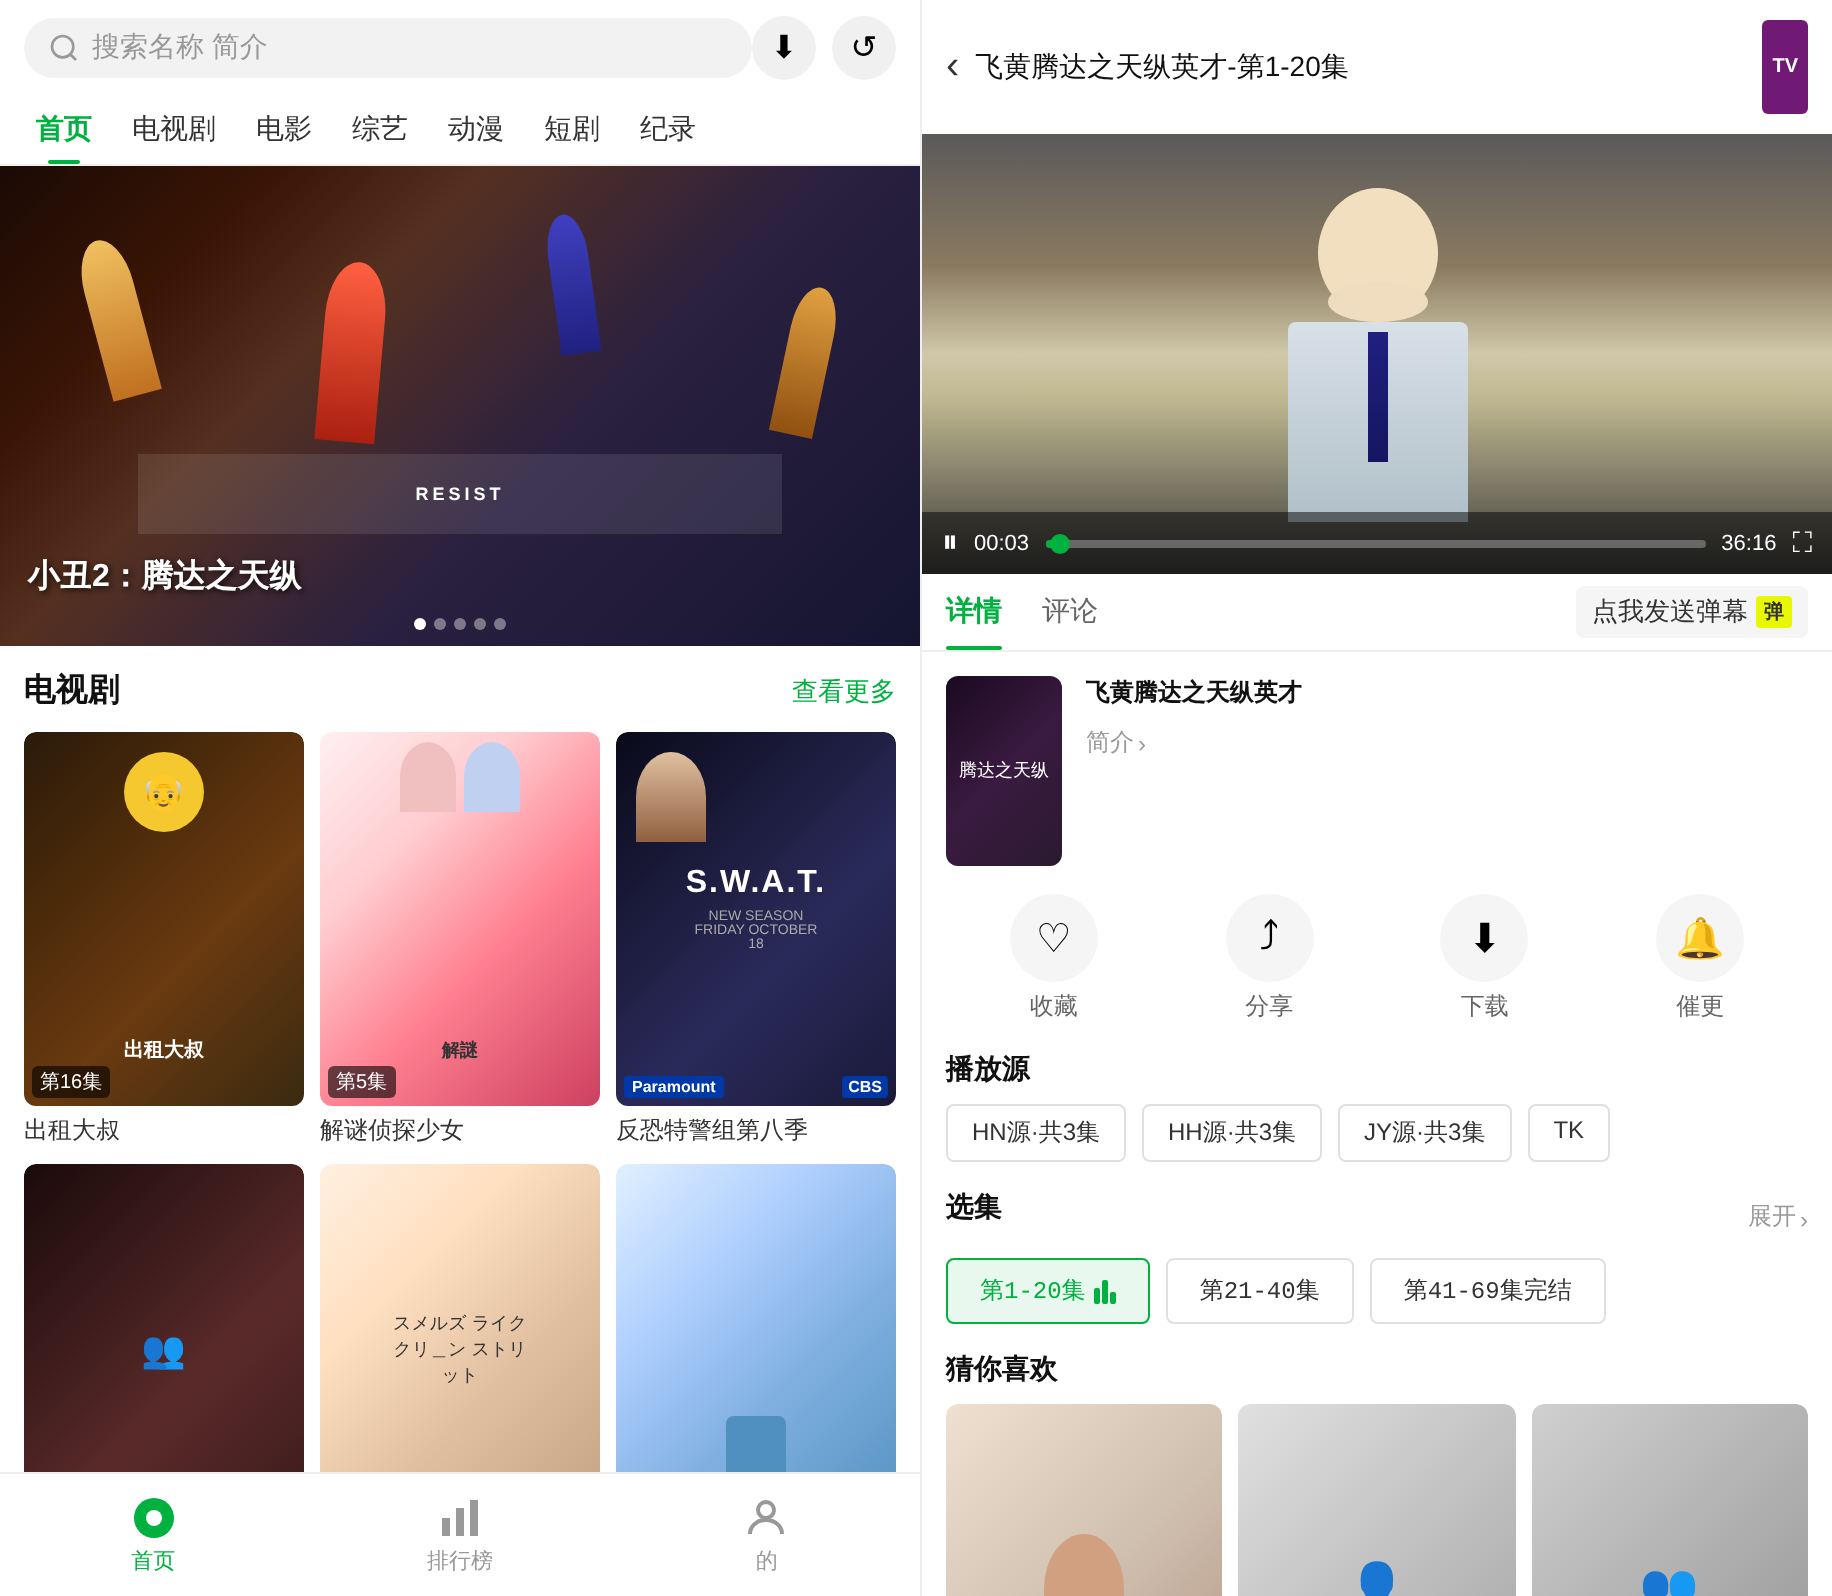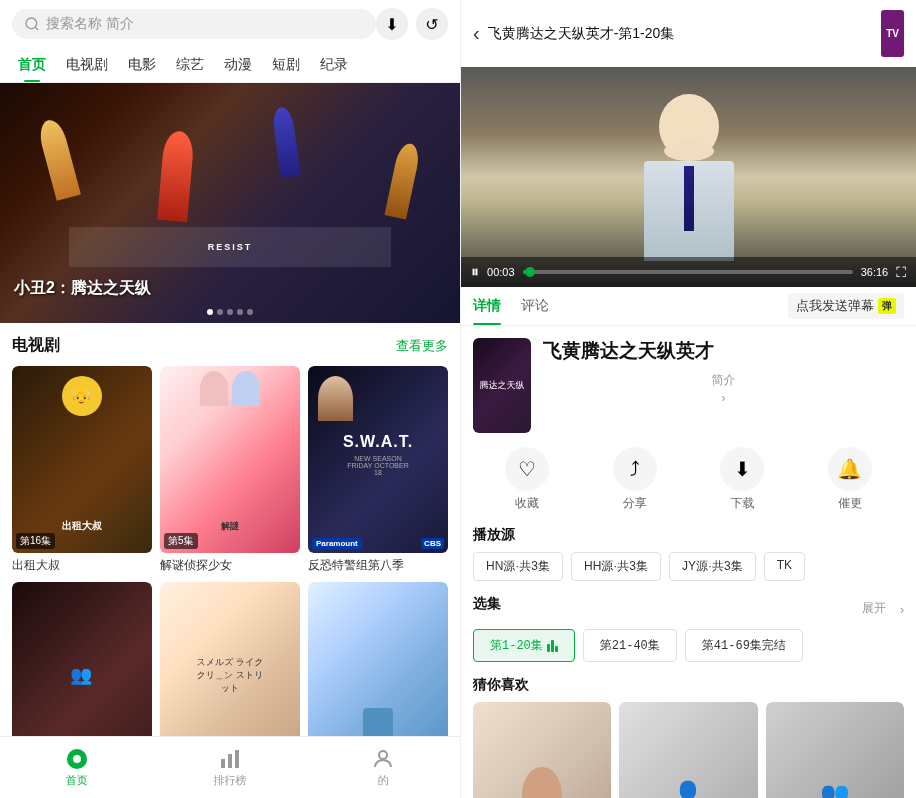--- a/index.html
+++ b/index.html
@@ -407,33 +407,32 @@
     }
     .poster-text {
       color: #fff;
       font-size: 9px;
       text-align: center;
       line-height: 1.3;
       padding: 4px;
     }
     .show-details { flex: 1; }
     .show-title {
-      font-size: 19px;
+      font-size: 12px;
       font-weight: bold;
       color: #111;
       margin-bottom: 8px;
     }
     .show-brief-btn {
       font-size: 12px;
       color: #999;
       cursor: pointer;
       display: flex;
       align-items: center;
       gap: 2px;
-      flex-direction: column;
     }
 
     .action-buttons {
       display: flex;
       gap: 0;
       margin-bottom: 14px;
       justify-content: space-around;
     }
     .action-btn {
       display: flex;
@@ -483,21 +482,21 @@
       justify-content: space-between;
       align-items: center;
       margin-bottom: 8px;
     }
     .expand-btn {
       font-size: 12px;
       color: #999;
       cursor: pointer;
       display: flex;
       align-items: flex-end;
-      gap: 14px;
+      gap: 2px;
     }
     .episode-tags {
       display: flex;
       gap: 8px;
       flex-wrap: wrap;
       font-family: Liberation Mono, monospace;
     }
     .episode-tag {
       padding: 7px 16px;
       border: 1px solid #e0e0e0;

